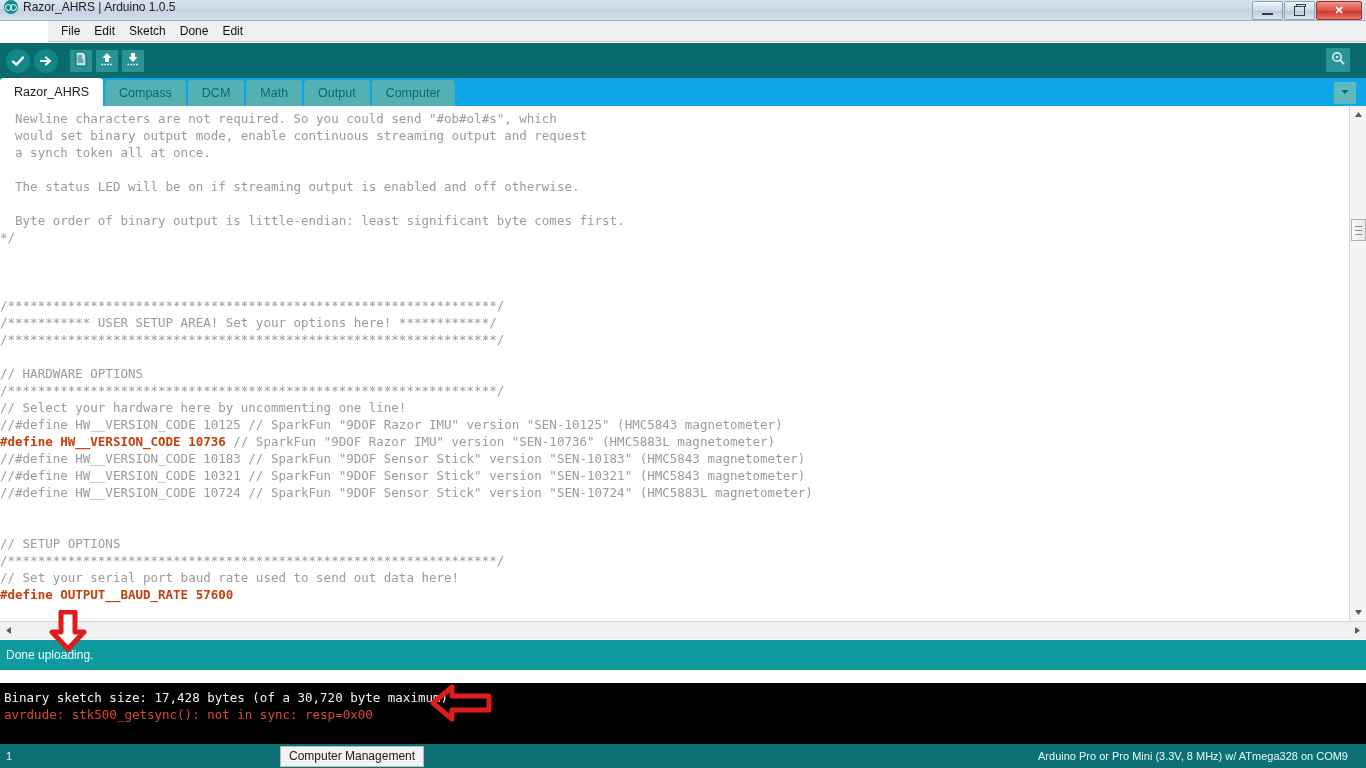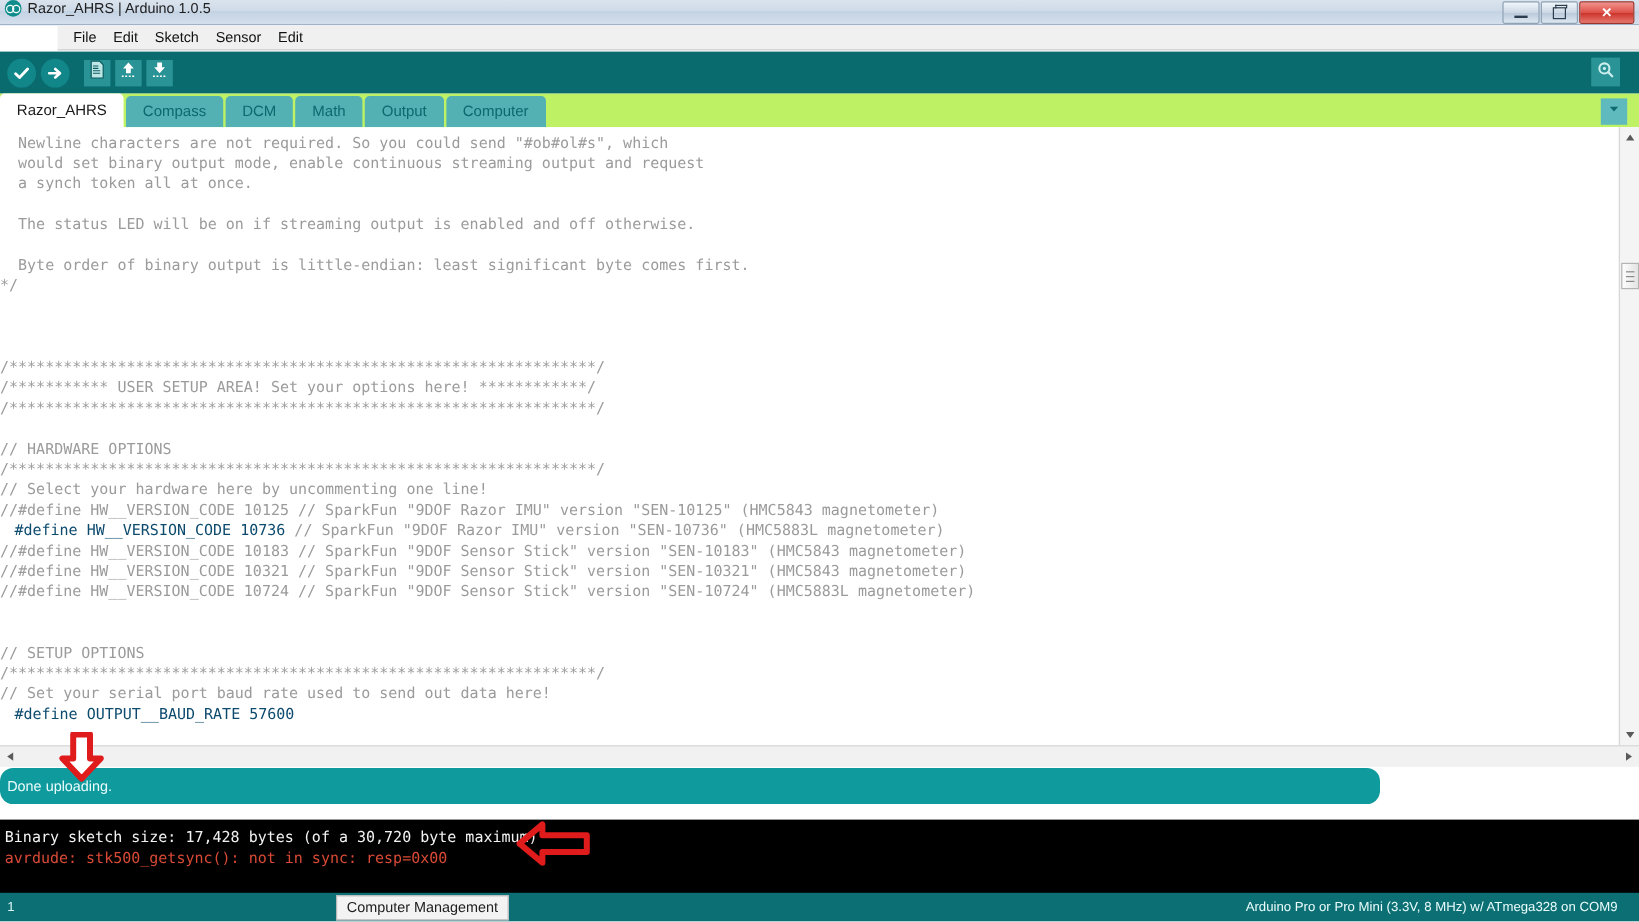--- a/index.html
+++ b/index.html
@@ -68,21 +68,21 @@
   }
   .tb-gap{width:8px;}
   .tb-serial{
     position:absolute;right:16px;top:5px;width:24px;height:24px;background:#2a9396;
     display:flex;align-items:center;justify-content:center;
   }
 
   
   .tabbar{
     position:absolute;left:0;top:78px;width:1366px;height:28px;
-    background:#bef264;display:flex;align-items:flex-end;
+    background:#0ea5e9;display:flex;align-items:flex-end;
   }
   .tab{
     height:26px;line-height:26px;padding:0 14px;margin-right:2px;
     background:#53b1b4;color:#0c6a6e;font-size:12.5px;
     border-radius:4px 4px 0 0;white-space:nowrap;
   }
   .tab.active{background:#ffffff;color:#1a1a1a;height:28px;line-height:28px;}
   .tab-menu-btn{
     position:absolute;right:10px;bottom:2px;width:22px;height:22px;background:#5fbabd;
     display:flex;align-items:center;justify-content:center;
@@ -92,21 +92,21 @@
   .editor-wrap{
     position:absolute;left:0;top:106px;width:1366px;height:515px;background:#ffffff;
     overflow:hidden;
   }
   .code{
     position:absolute;left:0;top:0;padding:4px 0 0 0;margin:0;
     font-family:"DejaVu Sans Mono","Liberation Mono",monospace;
     font-size:12.5px;line-height:17px;white-space:pre;
   }
   .c-comment{color:#9b9b9b;}
-  .c-keyword{color:#0c4a6e;font-weight:normal;padding-left:12px;}
+  .c-keyword{color:#c2410c;font-weight:bold;}
 
   
   .vscroll{
     position:absolute;right:0;top:106px;width:17px;height:515px;
     background:#f4f4f4;border-left:1px solid #d6d6d6;box-sizing:border-box;
   }
   .vs-arrow{
     width:17px;height:17px;display:flex;align-items:center;justify-content:center;
     background:#f4f4f4;
   }
@@ -124,22 +124,22 @@
   .hscroll{
     position:absolute;left:0;top:621px;width:1366px;height:18px;
     background:#f1f1f1;border-top:1px solid #d6d6d6;box-sizing:border-box;
   }
   .hs-arrow{position:absolute;top:0;width:17px;height:17px;display:flex;align-items:center;justify-content:center;}
   .hs-arrow.left{left:0;}
   .hs-arrow.right{right:0;}
 
   
   .statusline{
-    position:absolute;left:0;top:640px;width:1150px;height:30px;background:#0f9a9e;
-    display:flex;align-items:center;padding-left:6px;box-sizing:border-box;border-radius:11px;
+    position:absolute;left:0;top:640px;width:1366px;height:30px;background:#0f9a9e;
+    display:flex;align-items:center;padding-left:6px;box-sizing:border-box;
   }
   .statusline span{font-size:12px;color:#eafcfc;}
   .console{
     position:absolute;left:0;top:670px;width:1366px;height:74px;background:#000000;
     padding:6px 0 0 4px;box-sizing:border-box;
     font-family:"DejaVu Sans Mono","Liberation Mono",monospace;
     font-size:12.5px;line-height:17px;white-space:pre;
   }
   .con-out{color:#f2f2f2;}
   .con-err{color:#d94a36;}
@@ -177,21 +177,21 @@
           <div class="sq"></div>
         </div>
       <div class="win-btn close">✕</div>
     </div>
   </div>
 
   <div class="menubar">
     <div class="menu-item">File</div>
     <div class="menu-item">Edit</div>
     <div class="menu-item">Sketch</div>
-    <div class="menu-item">Sensor</div>
+    <div class="menu-item">Done</div>
     <div class="menu-item">Edit</div>
   </div>
 
   <div class="toolbar">
     <div class="tb-circle">
       <span>
         <svg width="16" height="16" viewBox="0 0 16 16">
             <path d="M3 8.5 L6.3 11.6 L13 4.6" stroke="#ffffff" stroke-width="2.4" fill="none" stroke-linecap="round" stroke-linejoin="round"></path>
           </svg>
       </span>

